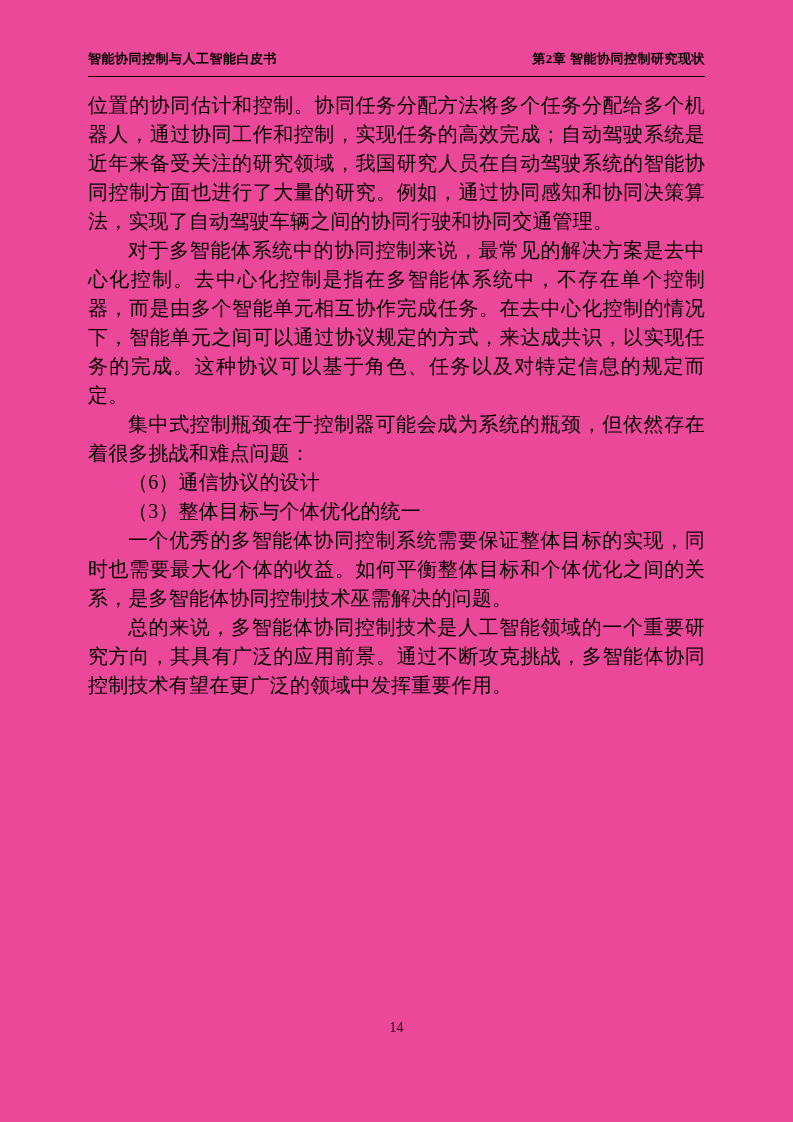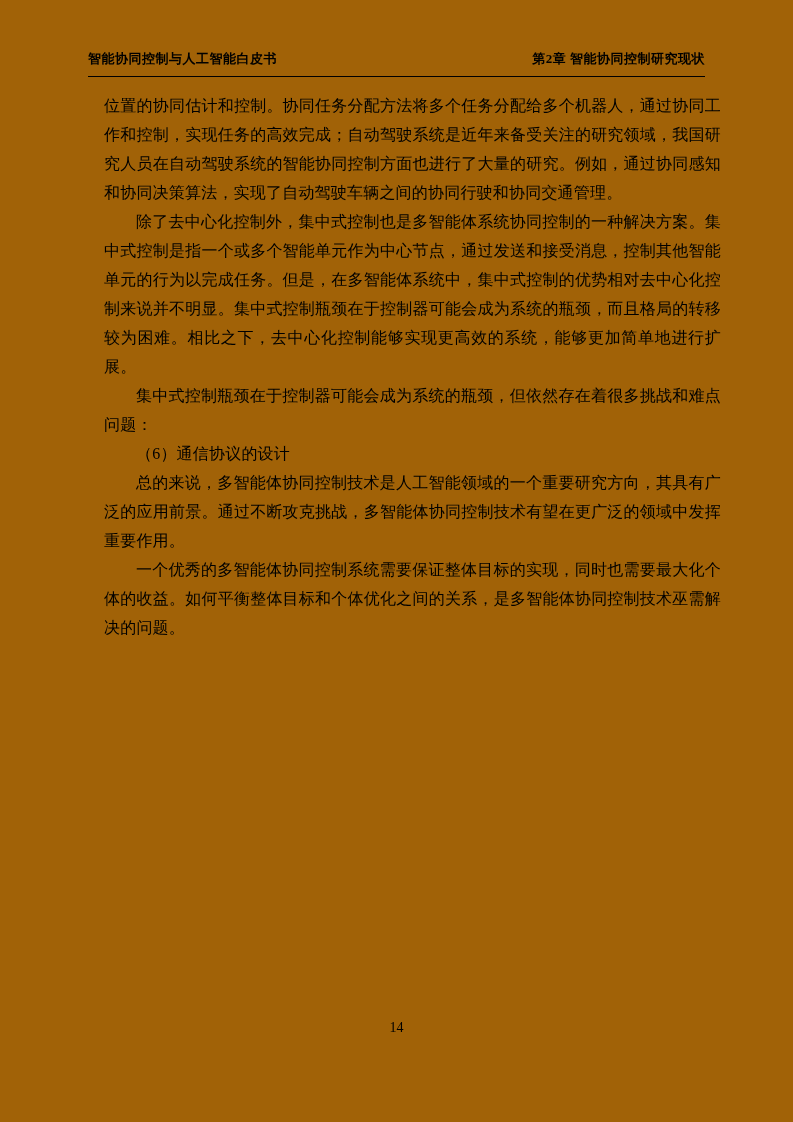--- a/index.html
+++ b/index.html
@@ -4,21 +4,21 @@
 <style>
   html, body {
     margin: 0;
     padding: 0;
     background: #ffffff;
   }
   .page {
     position: relative;
     width: 793px;
     height: 1122px;
-    background: #a16207;
+    background: #ec4899;
     color: #000000;
     overflow: hidden;
     font-family: "Liberation Serif", "DejaVu Serif", serif;
   }
   .header {
     position: absolute;
     top: 50px;
     left: 88px;
     width: 617px;
     display: flex;
@@ -30,25 +30,24 @@
     padding-bottom: 8px;
     border-bottom: 1.5px solid #000000;
   }
   .header .left-title { white-space: nowrap; }
   .header .right-title { white-space: nowrap; margin-left: 36px; }
   .content {
     position: absolute;
     top: 91px;
     left: 88px;
     width: 617px;
-    font-size: 16px;
+    font-size: 20px;
     line-height: 29px;
     text-align: justify;
     letter-spacing: 0.2px;
-    margin-left: 16px;
   }
   .para {
     margin: 0;
     padding: 0;
   }
   .para.indent {
     text-indent: 2em;
   }
   .footer {
     position: absolute;
@@ -65,24 +64,25 @@
 
 <div class="page">
 
   <div class="header">
     <span class="left-title">智能协同控制与人工智能白皮书</span>
     <span class="right-title">第2章 智能协同控制研究现状</span>
   </div>
 
   <div class="content">
     <p class="para">位置的协同估计和控制。协同任务分配方法将多个任务分配给多个机器人，通过协同工作和控制，实现任务的高效完成；自动驾驶系统是近年来备受关注的研究领域，我国研究人员在自动驾驶系统的智能协同控制方面也进行了大量的研究。例如，通过协同感知和协同决策算法，实现了自动驾驶车辆之间的协同行驶和协同交通管理。</p>
-    <p class="para indent">除了去中心化控制外，集中式控制也是多智能体系统协同控制的一种解决方案。集中式控制是指一个或多个智能单元作为中心节点，通过发送和接受消息，控制其他智能单元的行为以完成任务。但是，在多智能体系统中，集中式控制的优势相对去中心化控制来说并不明显。集中式控制瓶颈在于控制器可能会成为系统的瓶颈，而且格局的转移较为困难。相比之下，去中心化控制能够实现更高效的系统，能够更加简单地进行扩展。</p>
+    <p class="para indent">对于多智能体系统中的协同控制来说，最常见的解决方案是去中心化控制。去中心化控制是指在多智能体系统中，不存在单个控制器，而是由多个智能单元相互协作完成任务。在去中心化控制的情况下，智能单元之间可以通过协议规定的方式，来达成共识，以实现任务的完成。这种协议可以基于角色、任务以及对特定信息的规定而定。</p>
     <p class="para indent">集中式控制瓶颈在于控制器可能会成为系统的瓶颈，但依然存在着很多挑战和难点问题：</p>
     <p class="para indent">（6）通信协议的设计</p>
+    <p class="para indent">（3）整体目标与个体优化的统一</p>
+    <p class="para indent">一个优秀的多智能体协同控制系统需要保证整体目标的实现，同时也需要最大化个体的收益。如何平衡整体目标和个体优化之间的关系，是多智能体协同控制技术巫需解决的问题。</p>
     <p class="para indent">总的来说，多智能体协同控制技术是人工智能领域的一个重要研究方向，其具有广泛的应用前景。通过不断攻克挑战，多智能体协同控制技术有望在更广泛的领域中发挥重要作用。</p>
-    <p class="para indent">一个优秀的多智能体协同控制系统需要保证整体目标的实现，同时也需要最大化个体的收益。如何平衡整体目标和个体优化之间的关系，是多智能体协同控制技术巫需解决的问题。</p>
   </div>
 
   <div class="footer">
     <span>14</span>
   </div>
 
 </div>
 
 </body></html>

